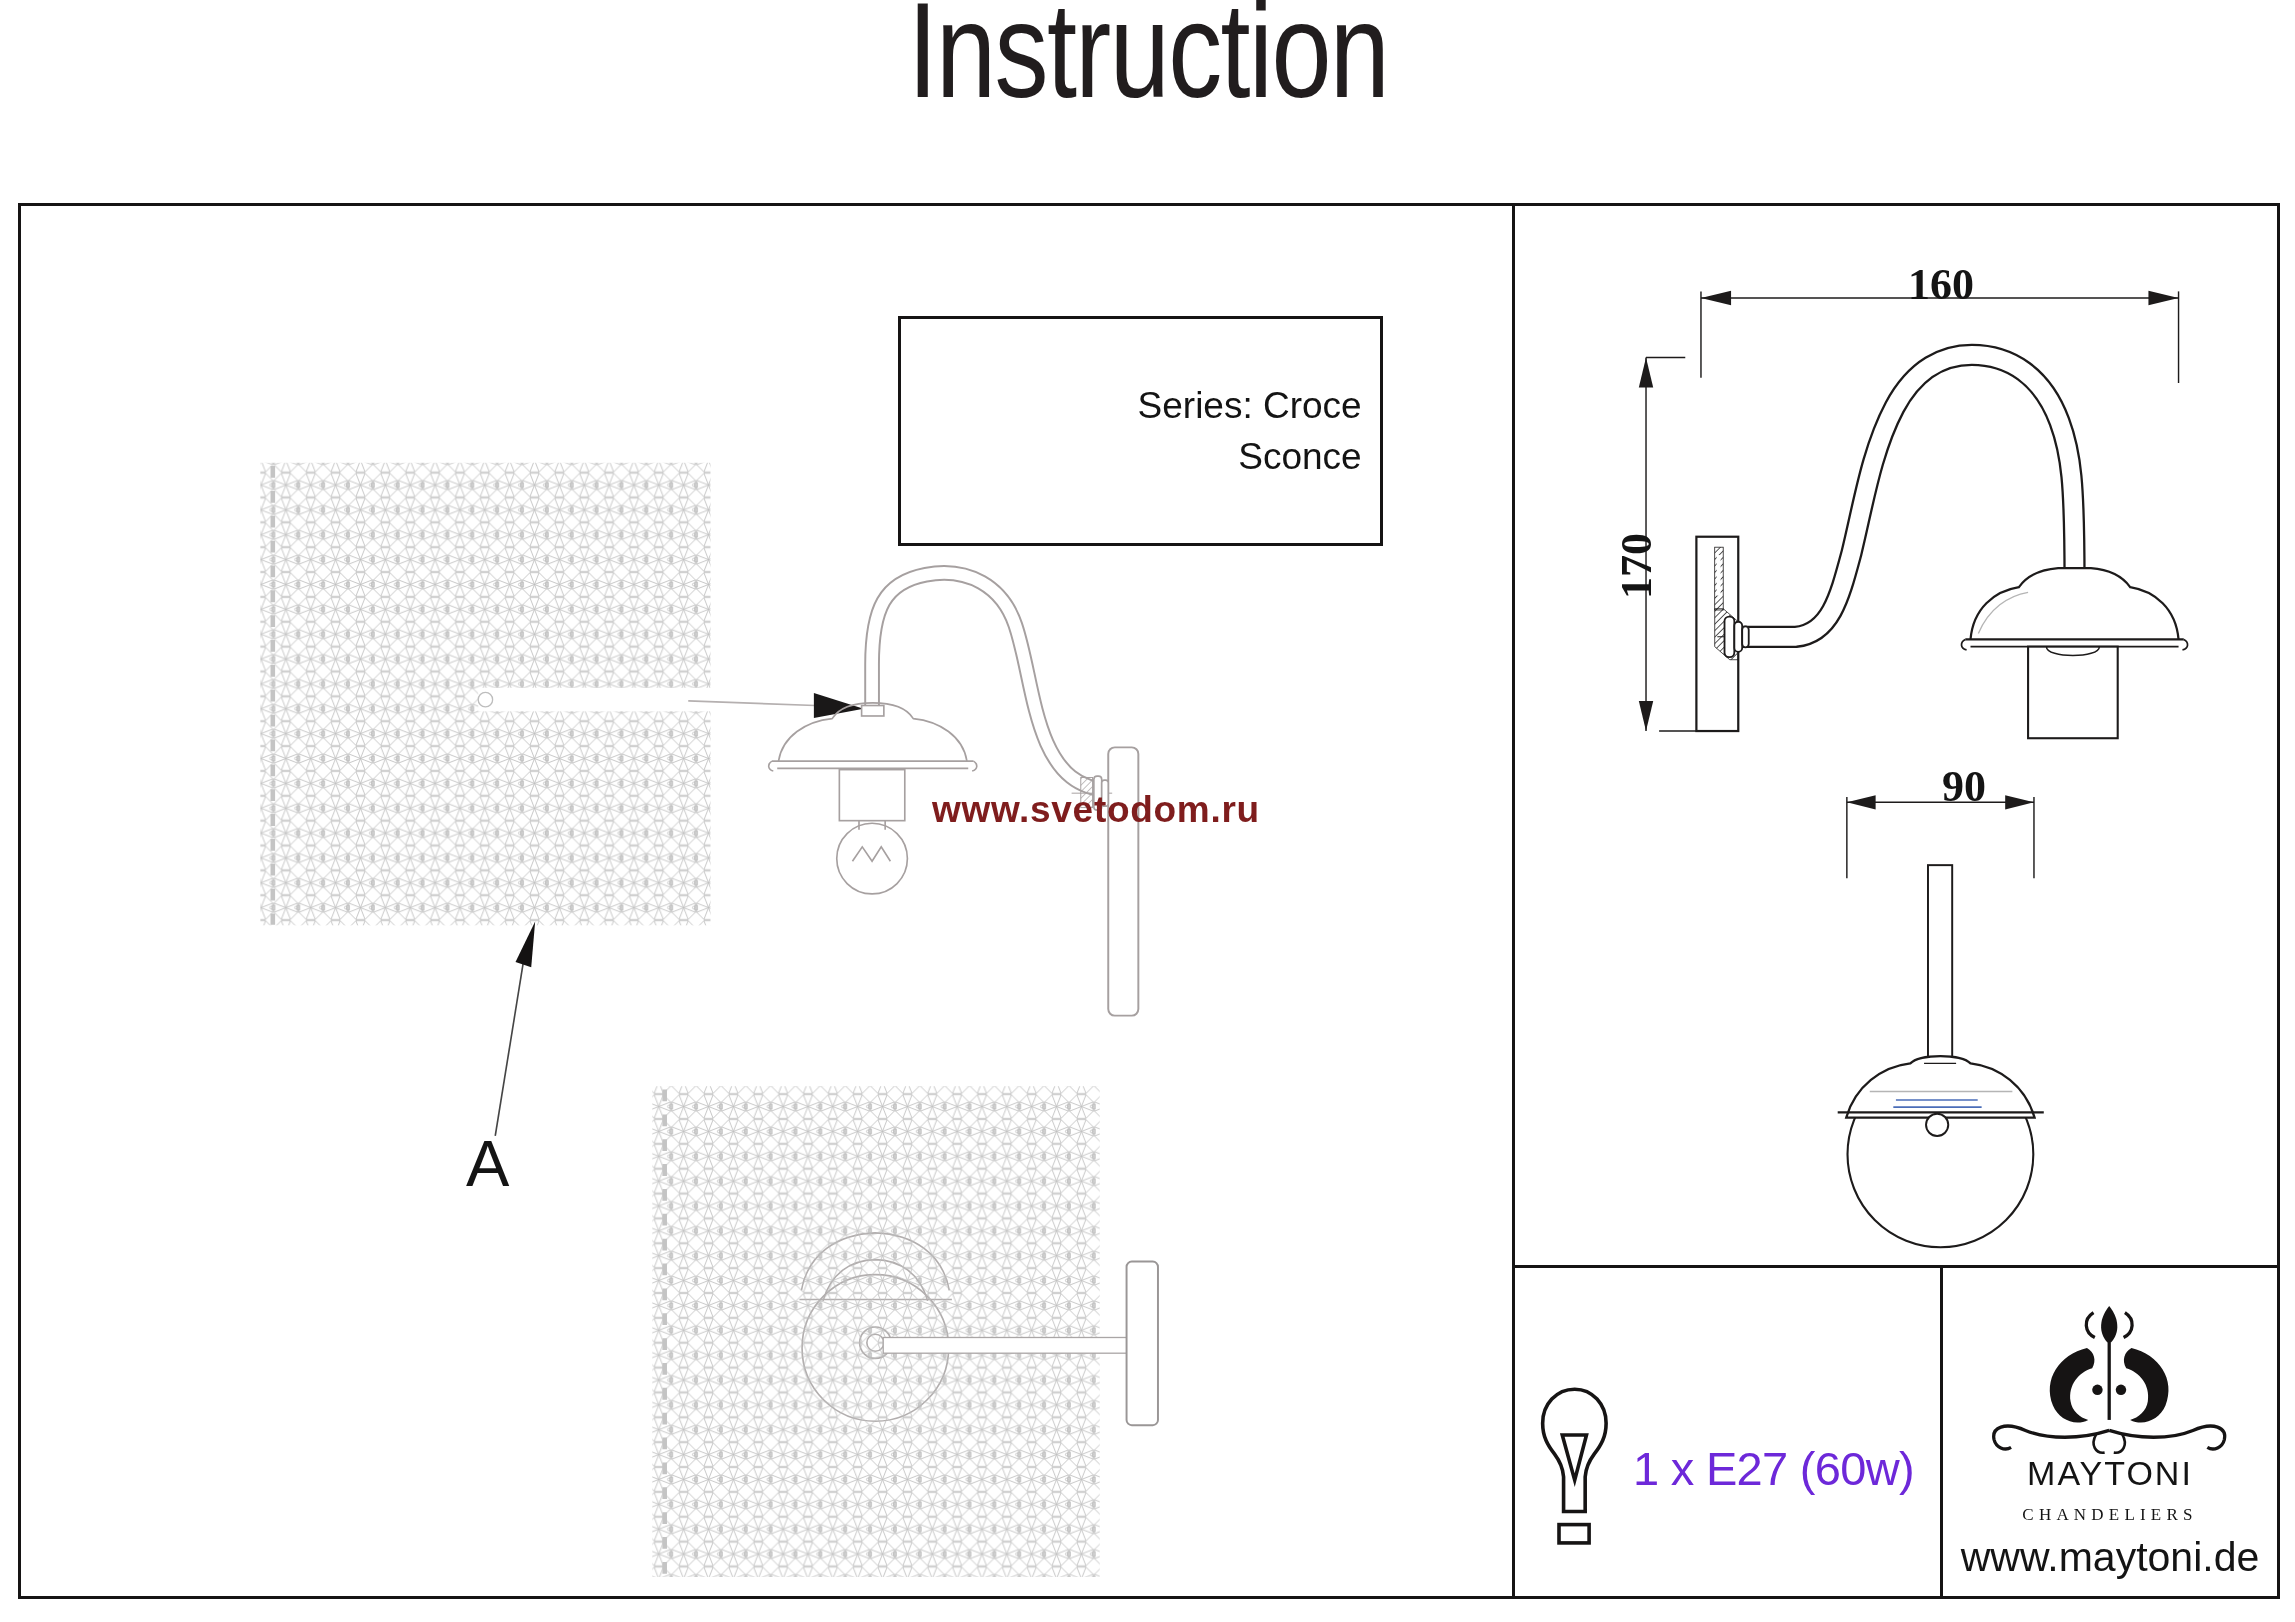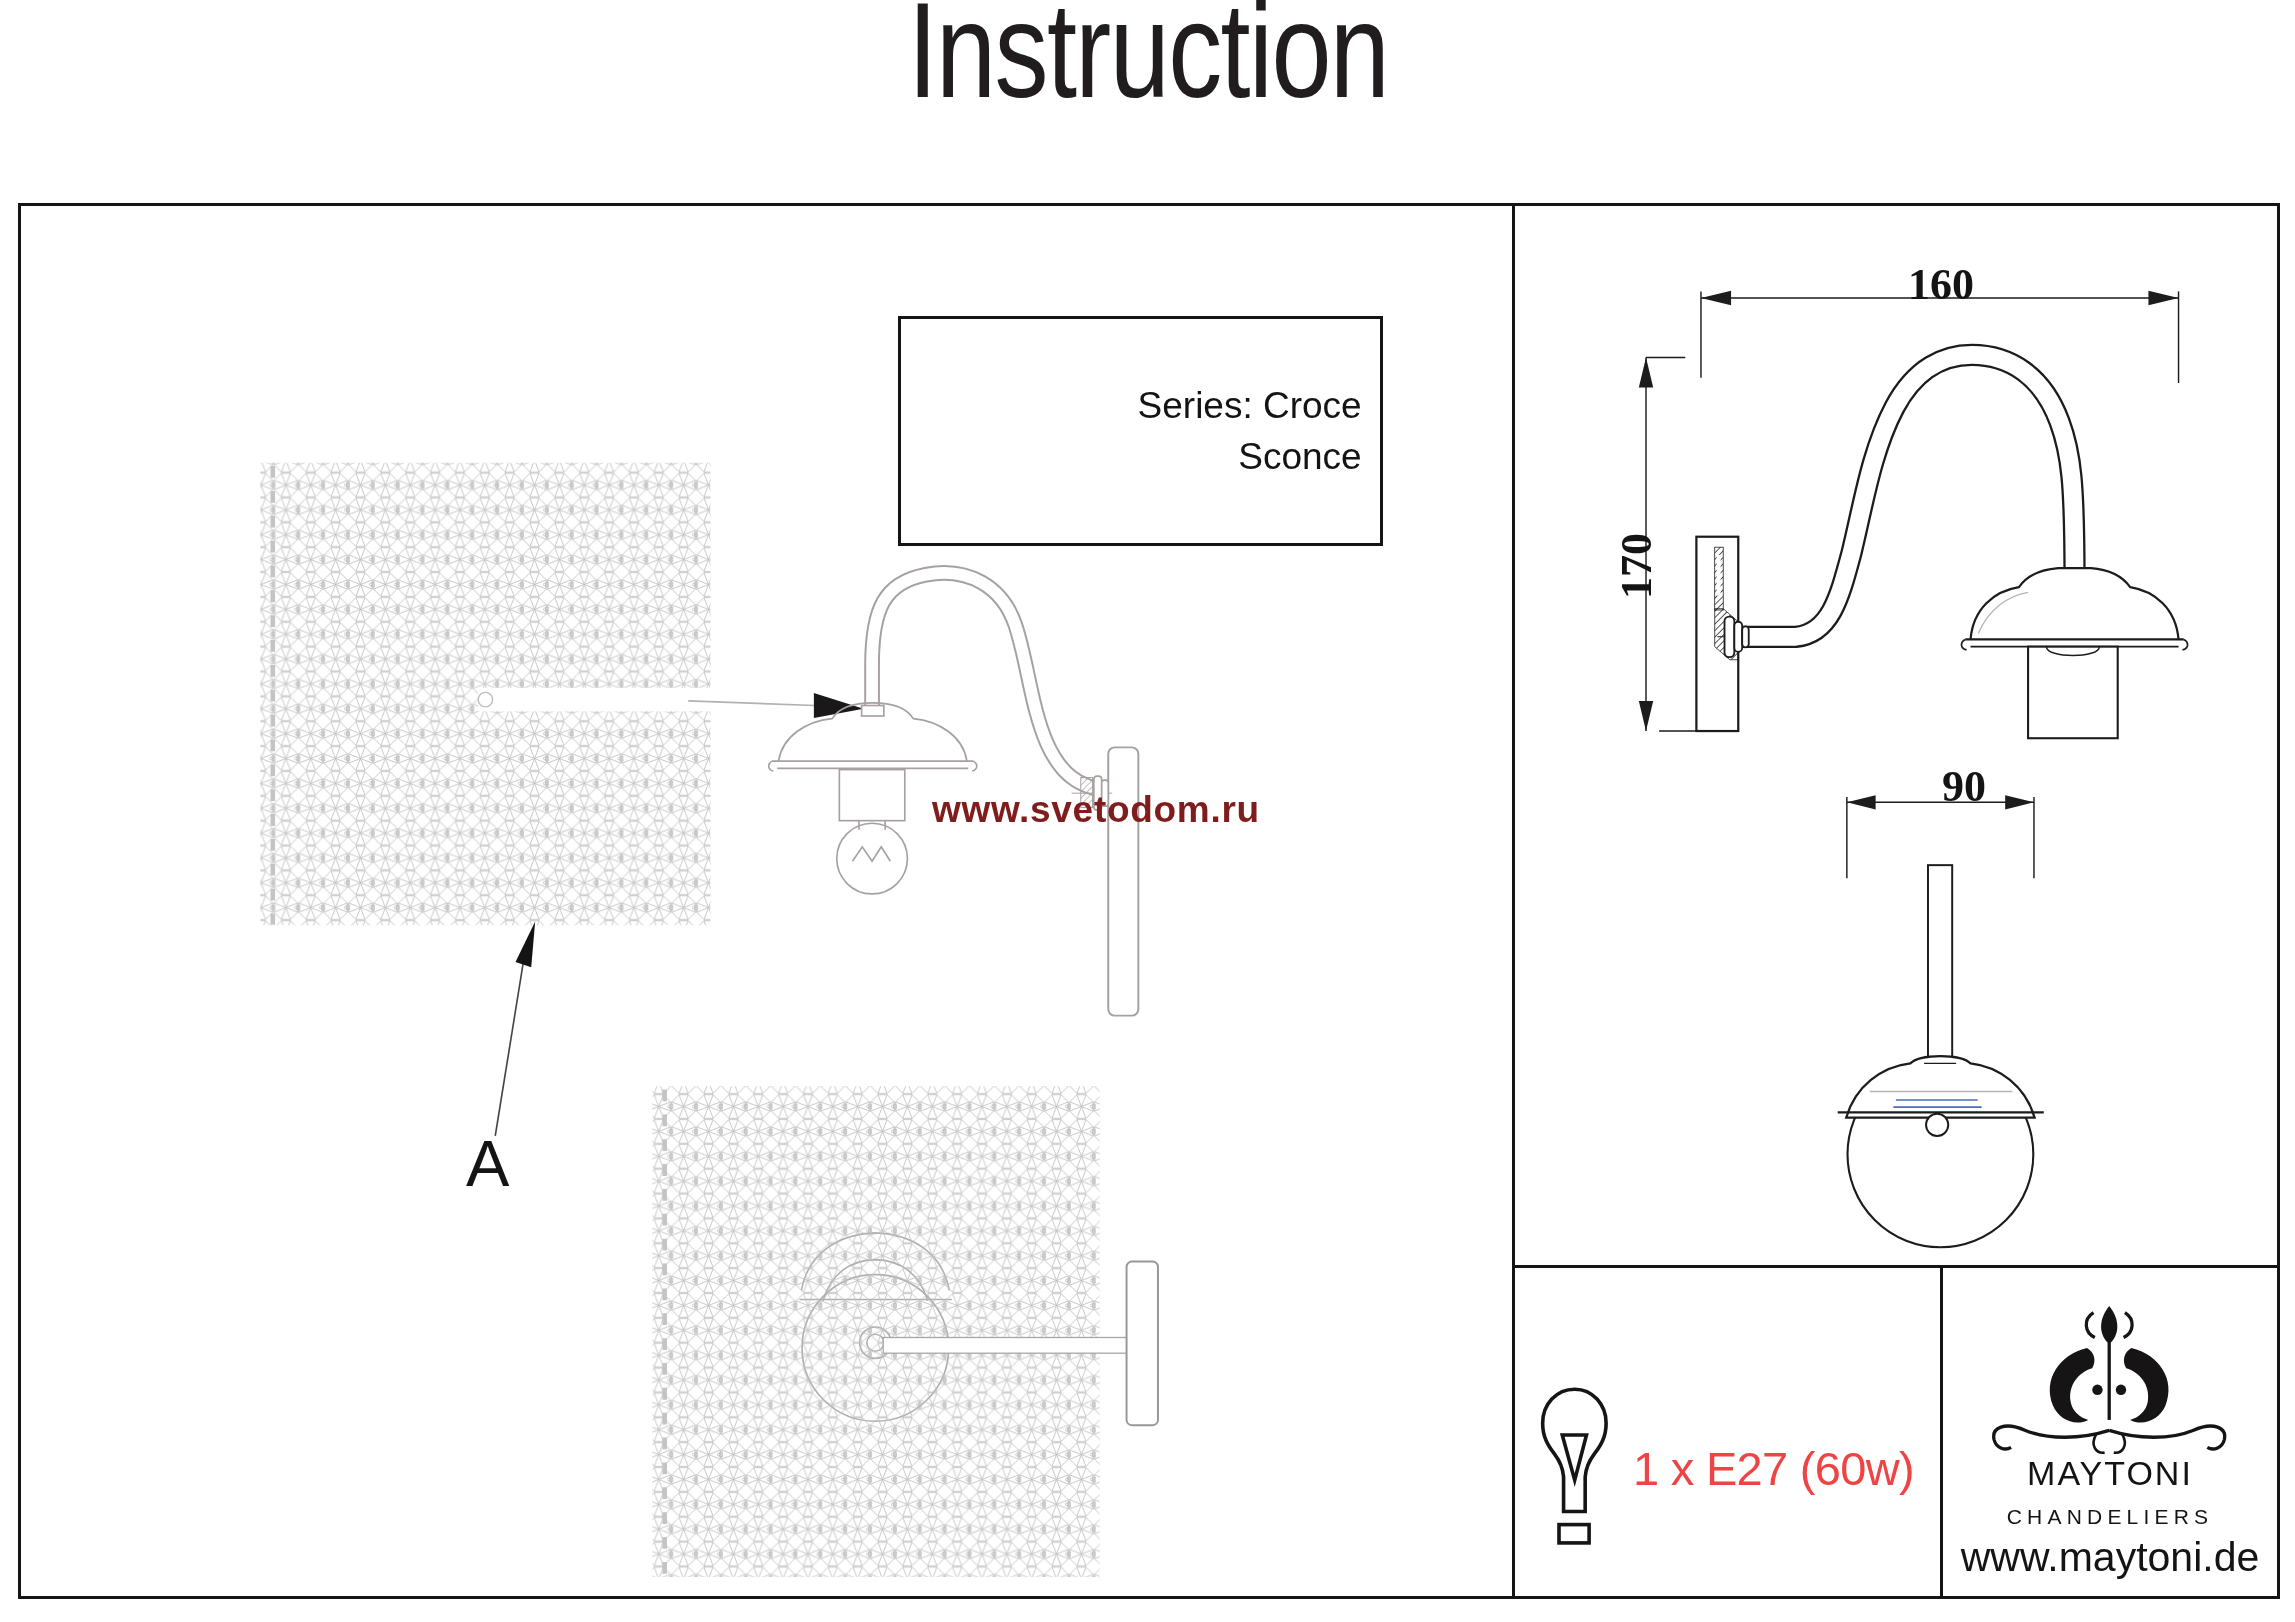--- a/index.html
+++ b/index.html
@@ -21,26 +21,26 @@
   
   .watermark{left:932px;top:789px;font-size:37px;font-weight:bold;color:#7f1d1d;letter-spacing:0.7px;white-space:nowrap;}
   
   .label-a{left:466px;top:1126px;font-size:65px;color:#141414;}
   
   .dim{font-family:"Liberation Serif",serif;font-weight:bold;color:#141414;white-space:nowrap;}
   .dim-230{left:1941px;top:259px;transform:translateX(-50%);font-size:44px;}
   .dim-170{left:1636px;top:566px;transform:translate(-50%,-50%) rotate(-90deg);font-size:44px;}
   .dim-90{left:1940px;top:761px;transform:translateX(-50%);font-size:44px;margin-left:24px;}
   
-  .bulb-spec{left:1633px;top:1441px;font-size:47px;letter-spacing:-0.7px;color:#ef4444;white-space:nowrap;}
+  .bulb-spec{left:1633px;top:1441px;font-size:47px;letter-spacing:-0.7px;color:#6d28d9;white-space:nowrap;}
   
   .brand-name{left:2110px;top:1454px;transform:translateX(-50%);
               font-family:Liberation Sans, sans-serif;font-size:34px;letter-spacing:2px;color:#141414;white-space:nowrap;}
   .brand-tagline{left:2110px;top:1505px;transform:translateX(-50%);
-              font-family:Liberation Sans, sans-serif;font-size:21px;letter-spacing:5.2px;color:#141414;white-space:nowrap;}
+              font-family:Liberation Serif, serif;font-size:17px;letter-spacing:5.2px;color:#141414;white-space:nowrap;}
   .brand-url{left:2110px;top:1534px;transform:translateX(-50%);
               font-size:41px;color:#141414;white-space:nowrap;}
   svg.art{left:0;top:0;width:2295px;height:1623px;pointer-events:none;}
 </style>
 </head>
 <body>
 
 <div class="page">
 
   <div class="abs title">Instruction</div>

